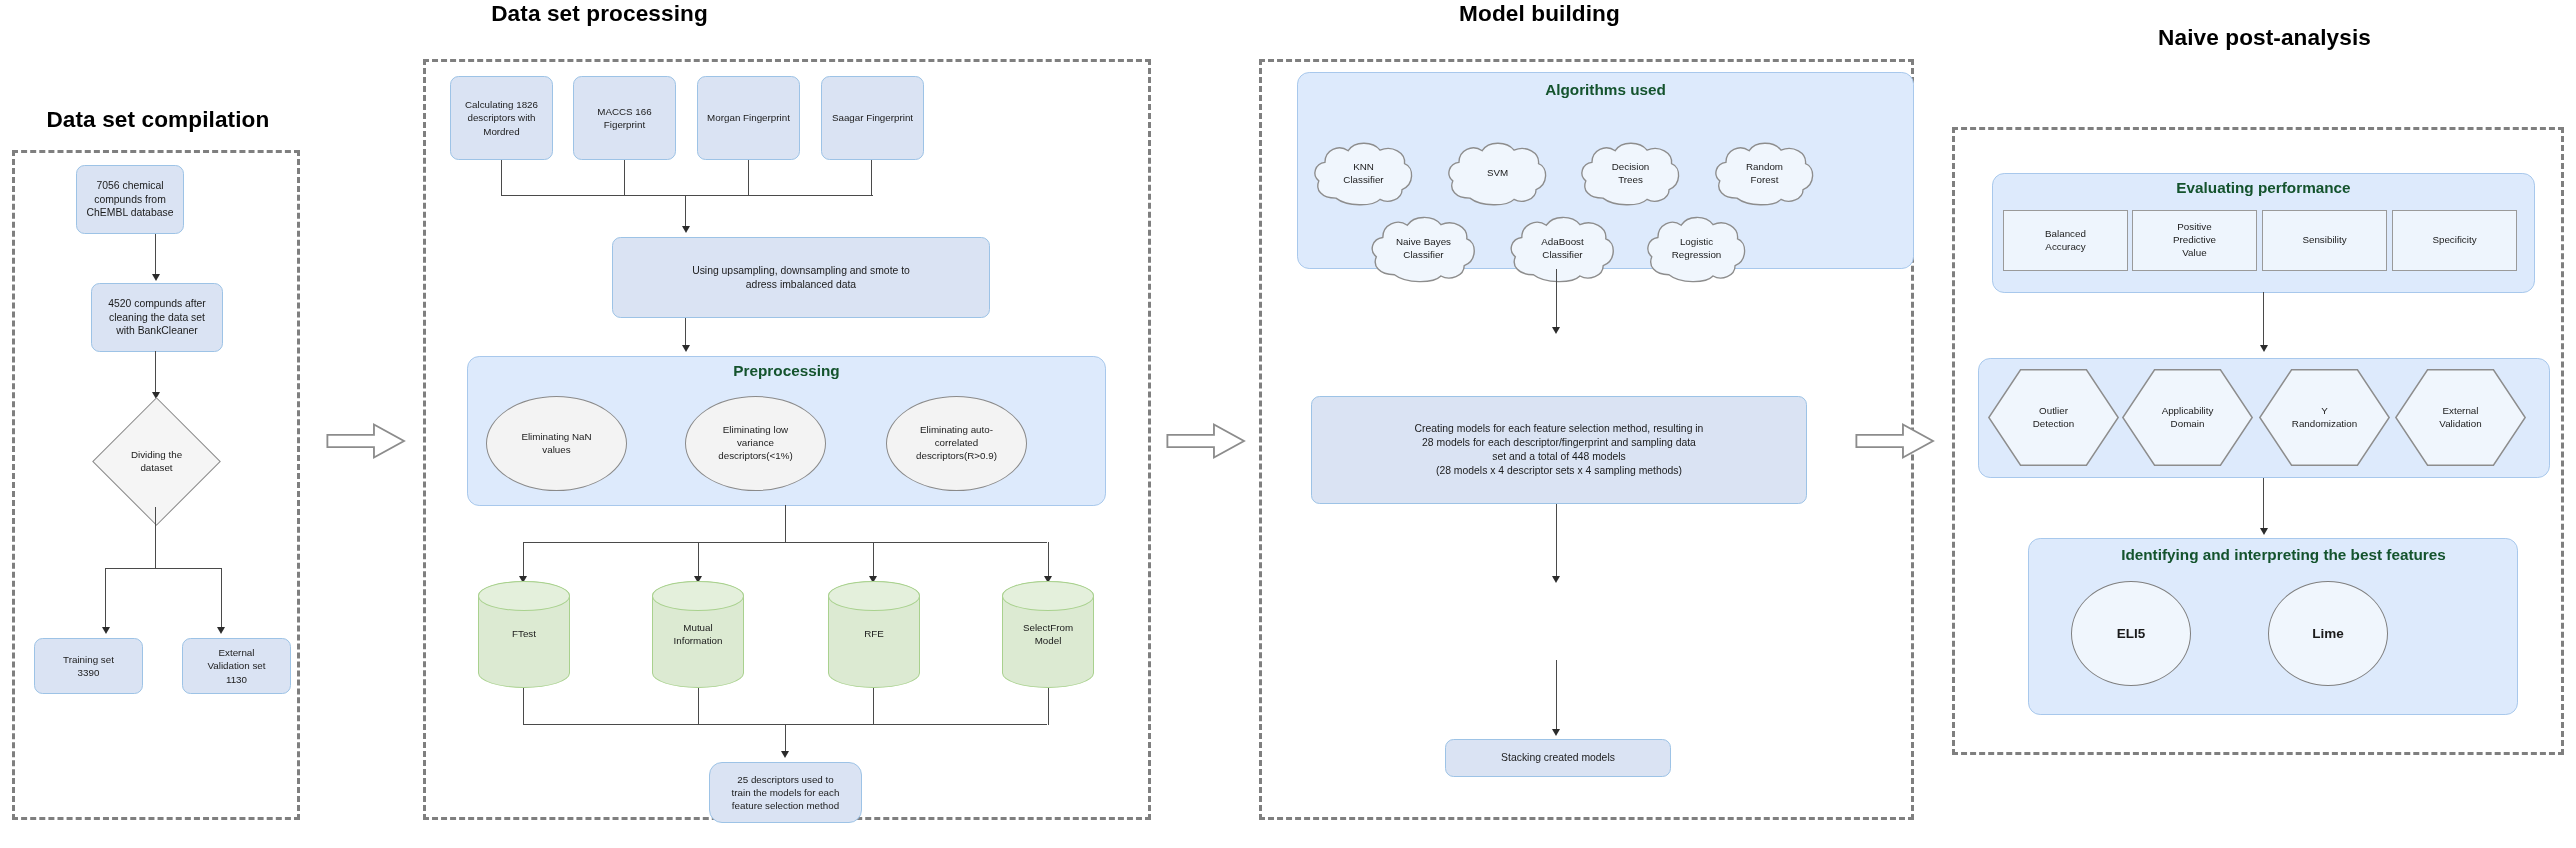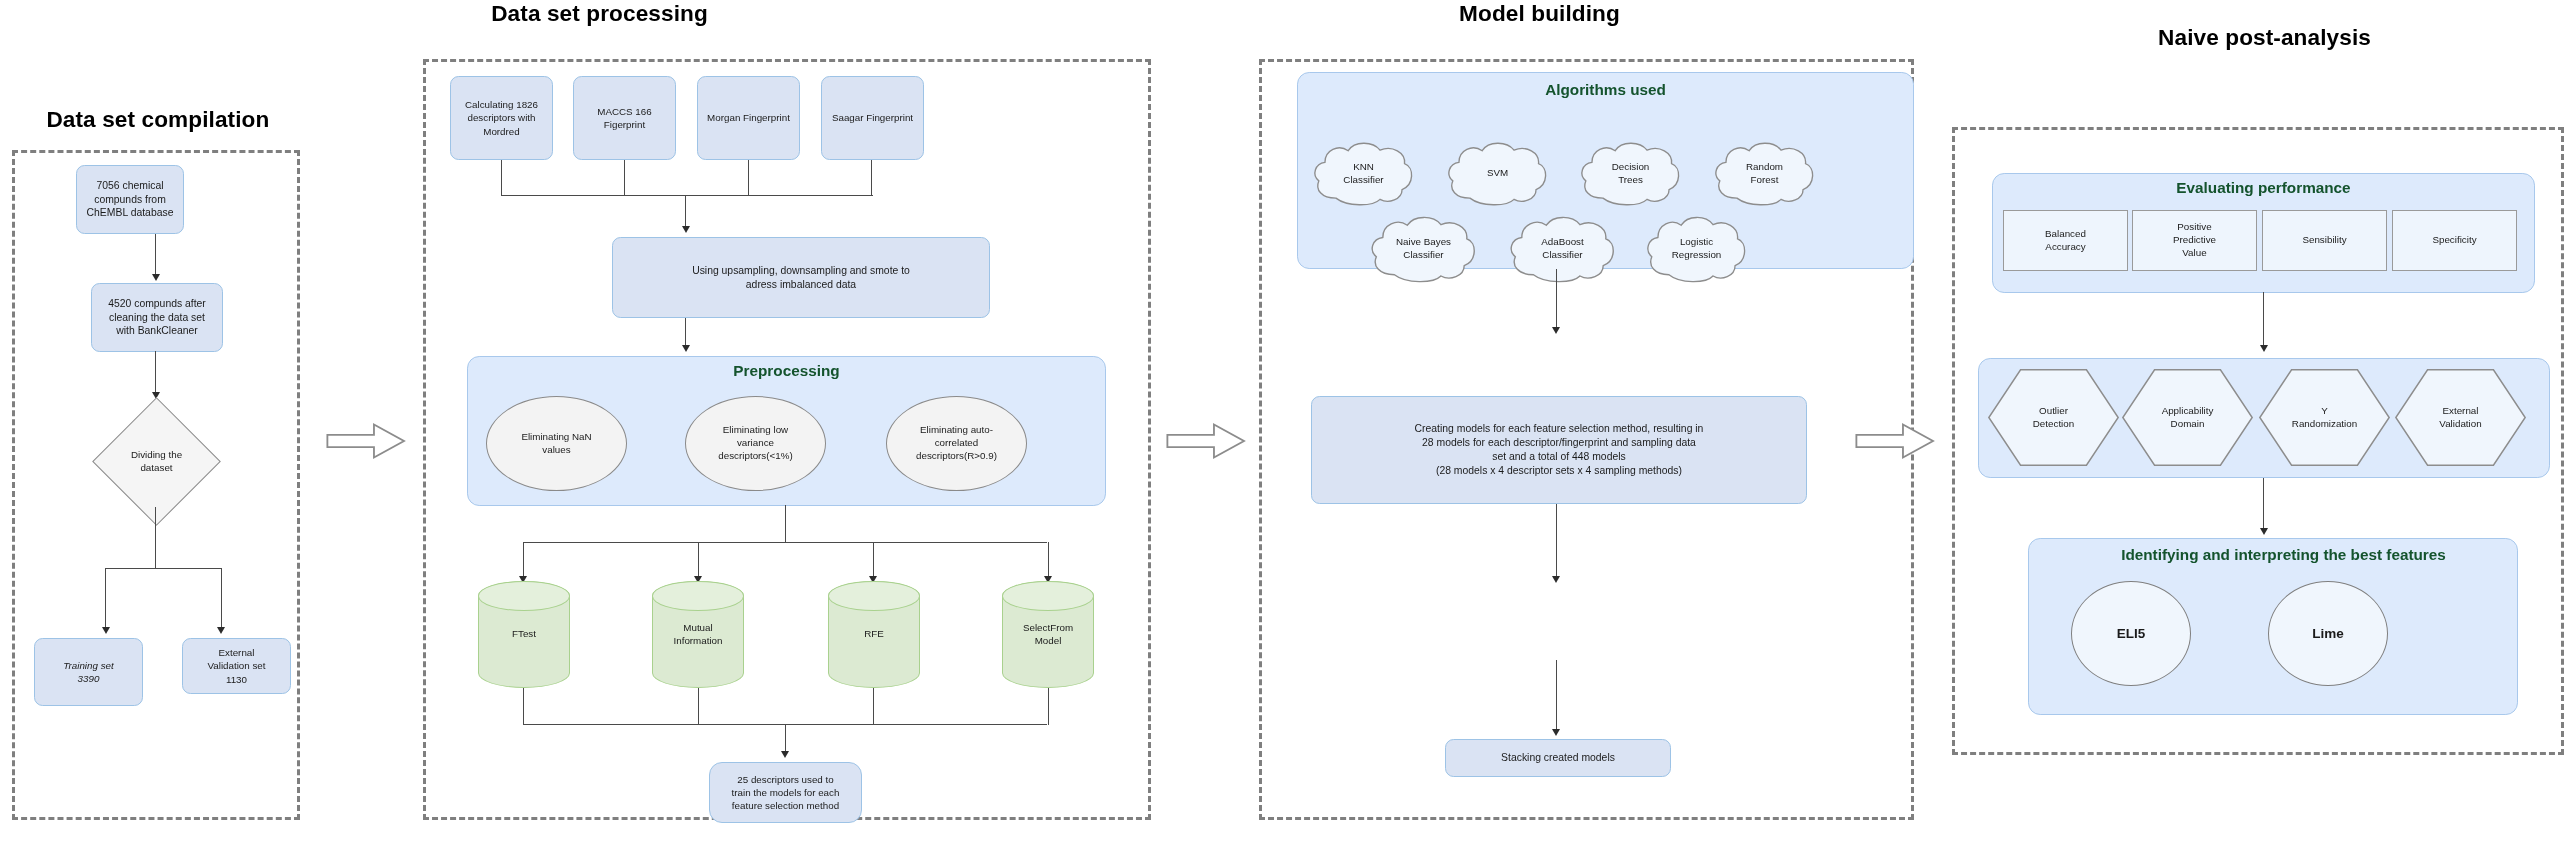--- a/index.html
+++ b/index.html
@@ -215,21 +215,21 @@
   <div class="diamond-label" style="left:111px;top:416px;width:91px;height:91px;">Dividing the
 dataset</div>
 
   <div class="edge v" style="left:155px;top:507px;height:61px;"></div>
   <div class="edge h" style="left:105px;top:568px;width:116px;"></div>
   <div class="edge v" style="left:105px;top:568px;height:61px;"></div>
   <div class="arrowhead" style="left:102px;top:627px;"></div>
   <div class="edge v" style="left:221px;top:568px;height:61px;"></div>
   <div class="arrowhead" style="left:217px;top:627px;"></div>
 
-  <div class="node small" style="left:34px;top:638px;width:109px;height:68px;font-style:italic;">Training set
+  <div class="node small" style="left:34px;top:638px;width:109px;height:56px;">Training set
 3390</div>
   <div class="node small" style="left:182px;top:638px;width:109px;height:56px;">External
 Validation set
 1130</div>
 
   <div class="stage-arrow" style="left:326px;top:422px;">
     <svg width="80" height="38" viewBox="0 0 130 62">
       <polygon points="2,21 78,21 78,4 127,31 78,58 78,41 2,41" fill="#ffffff" stroke="#8c8c8c" stroke-width="3"></polygon>
     </svg>
   </div>

